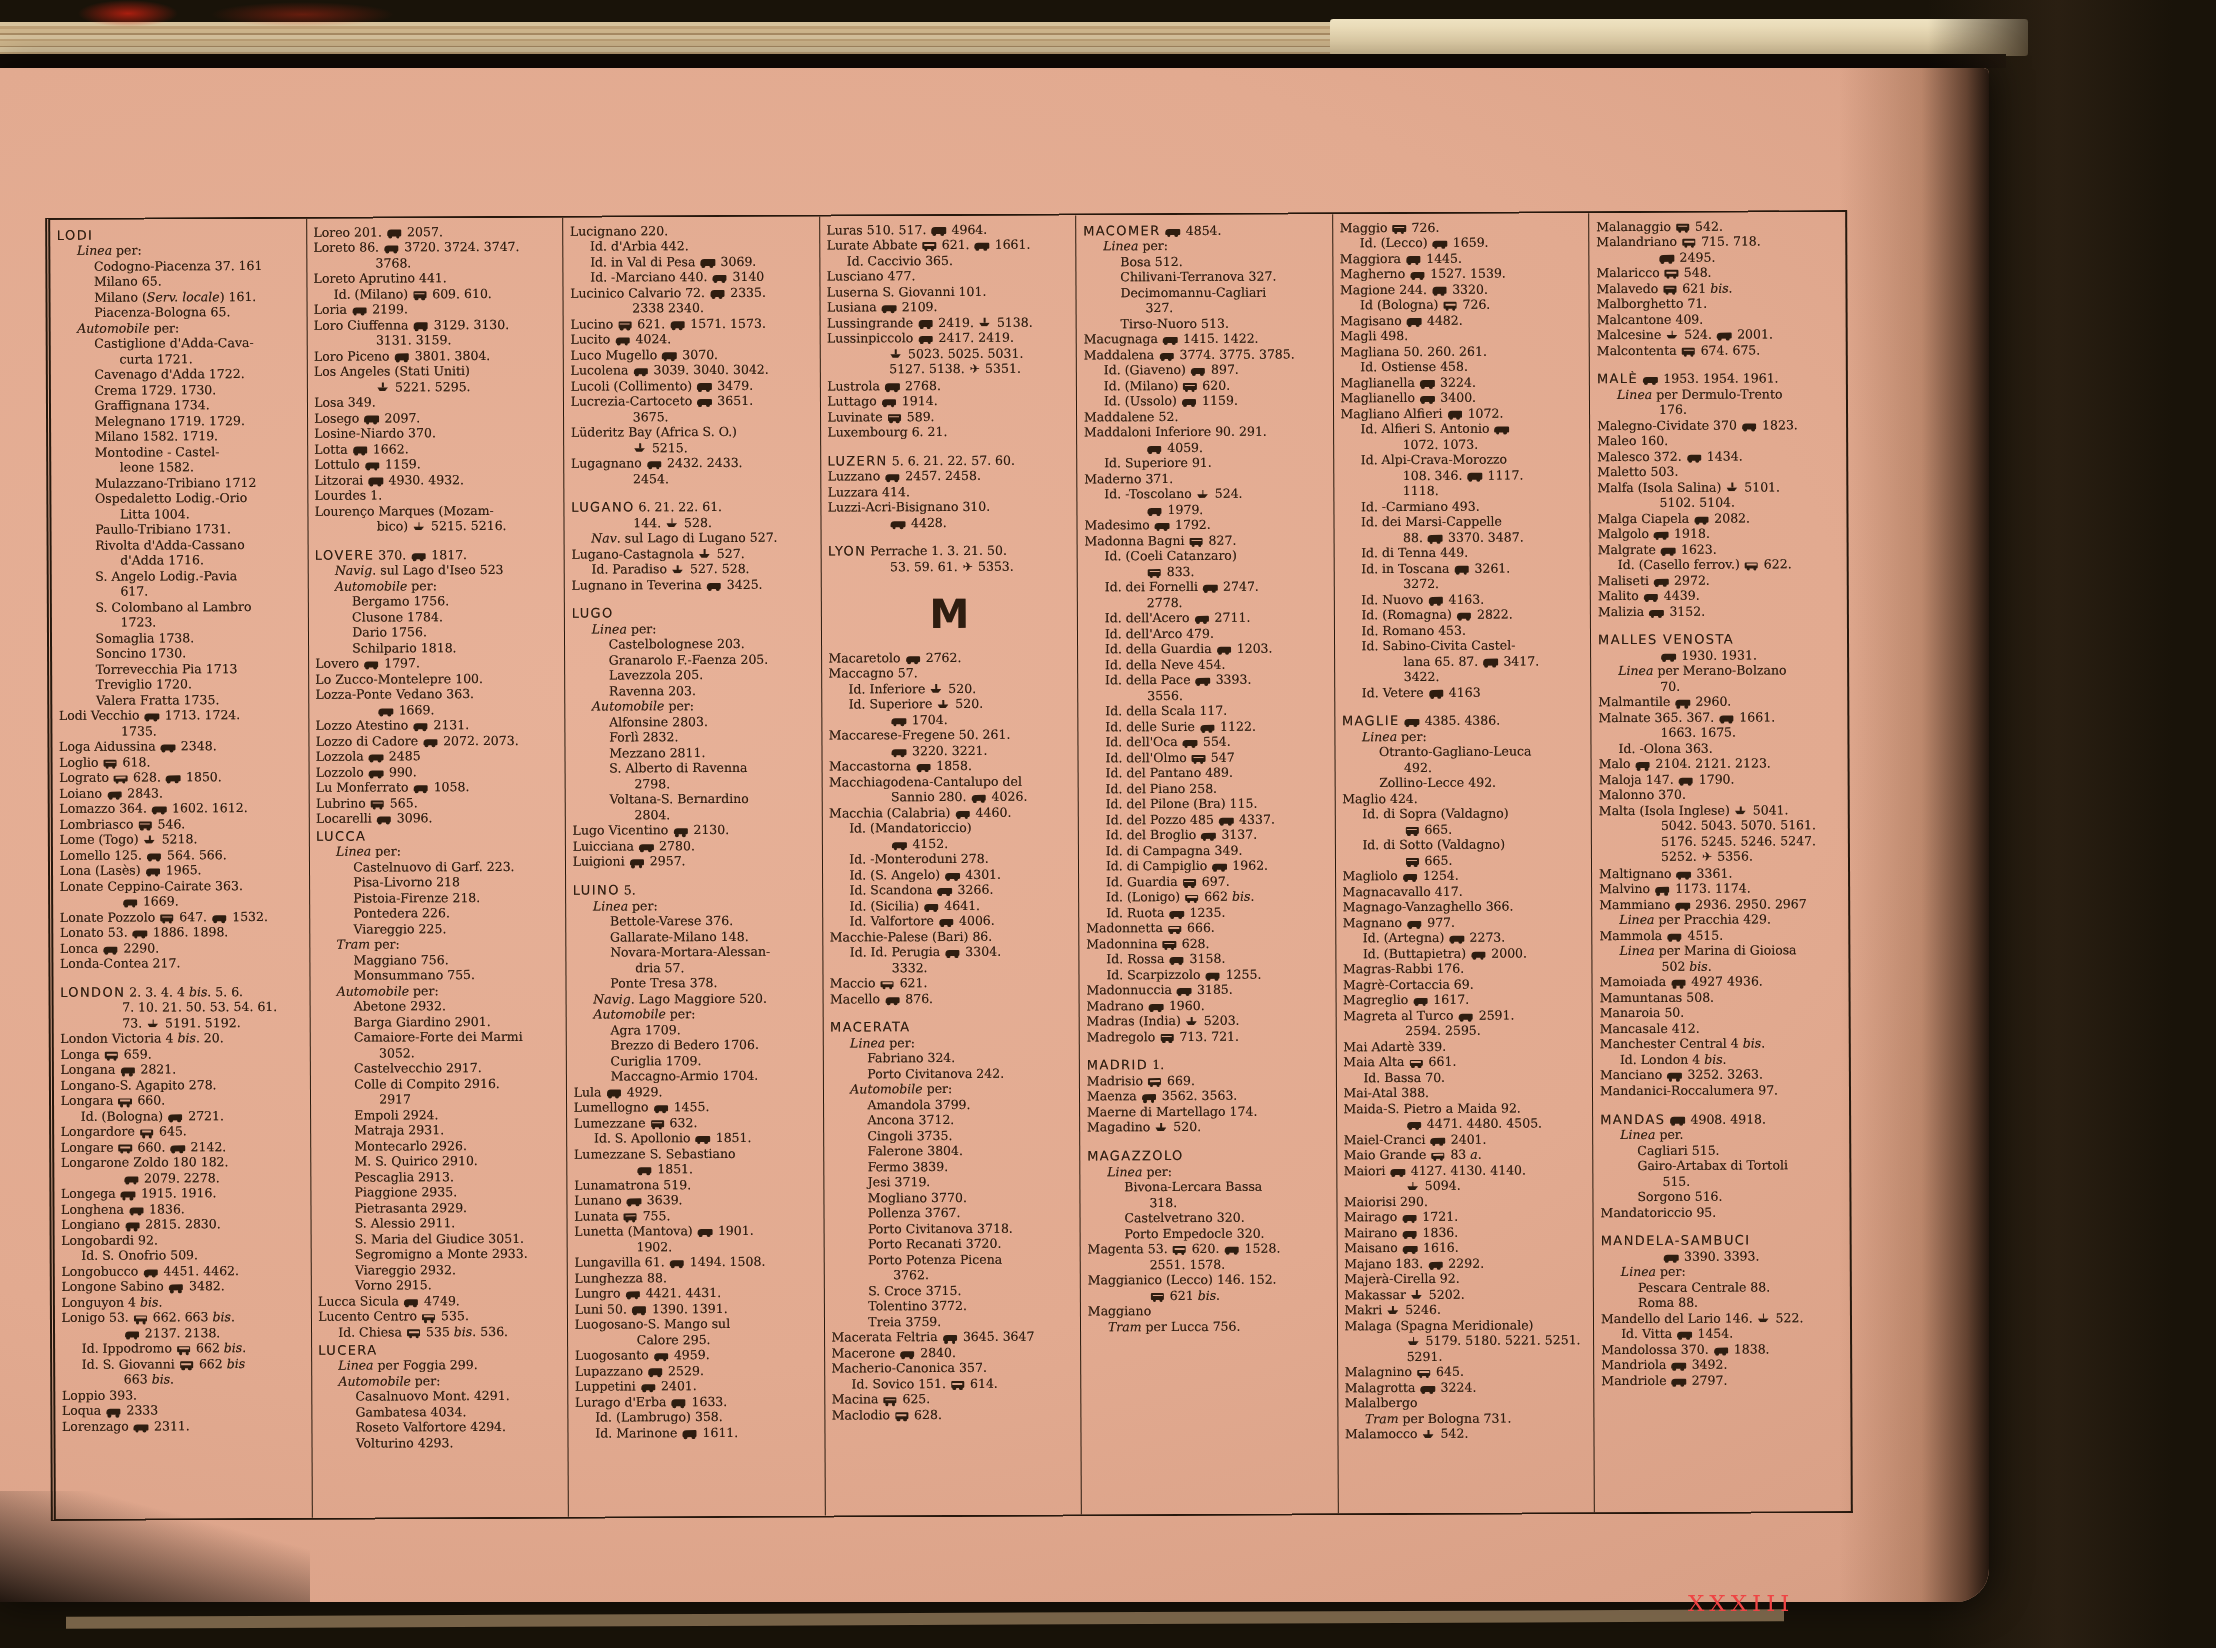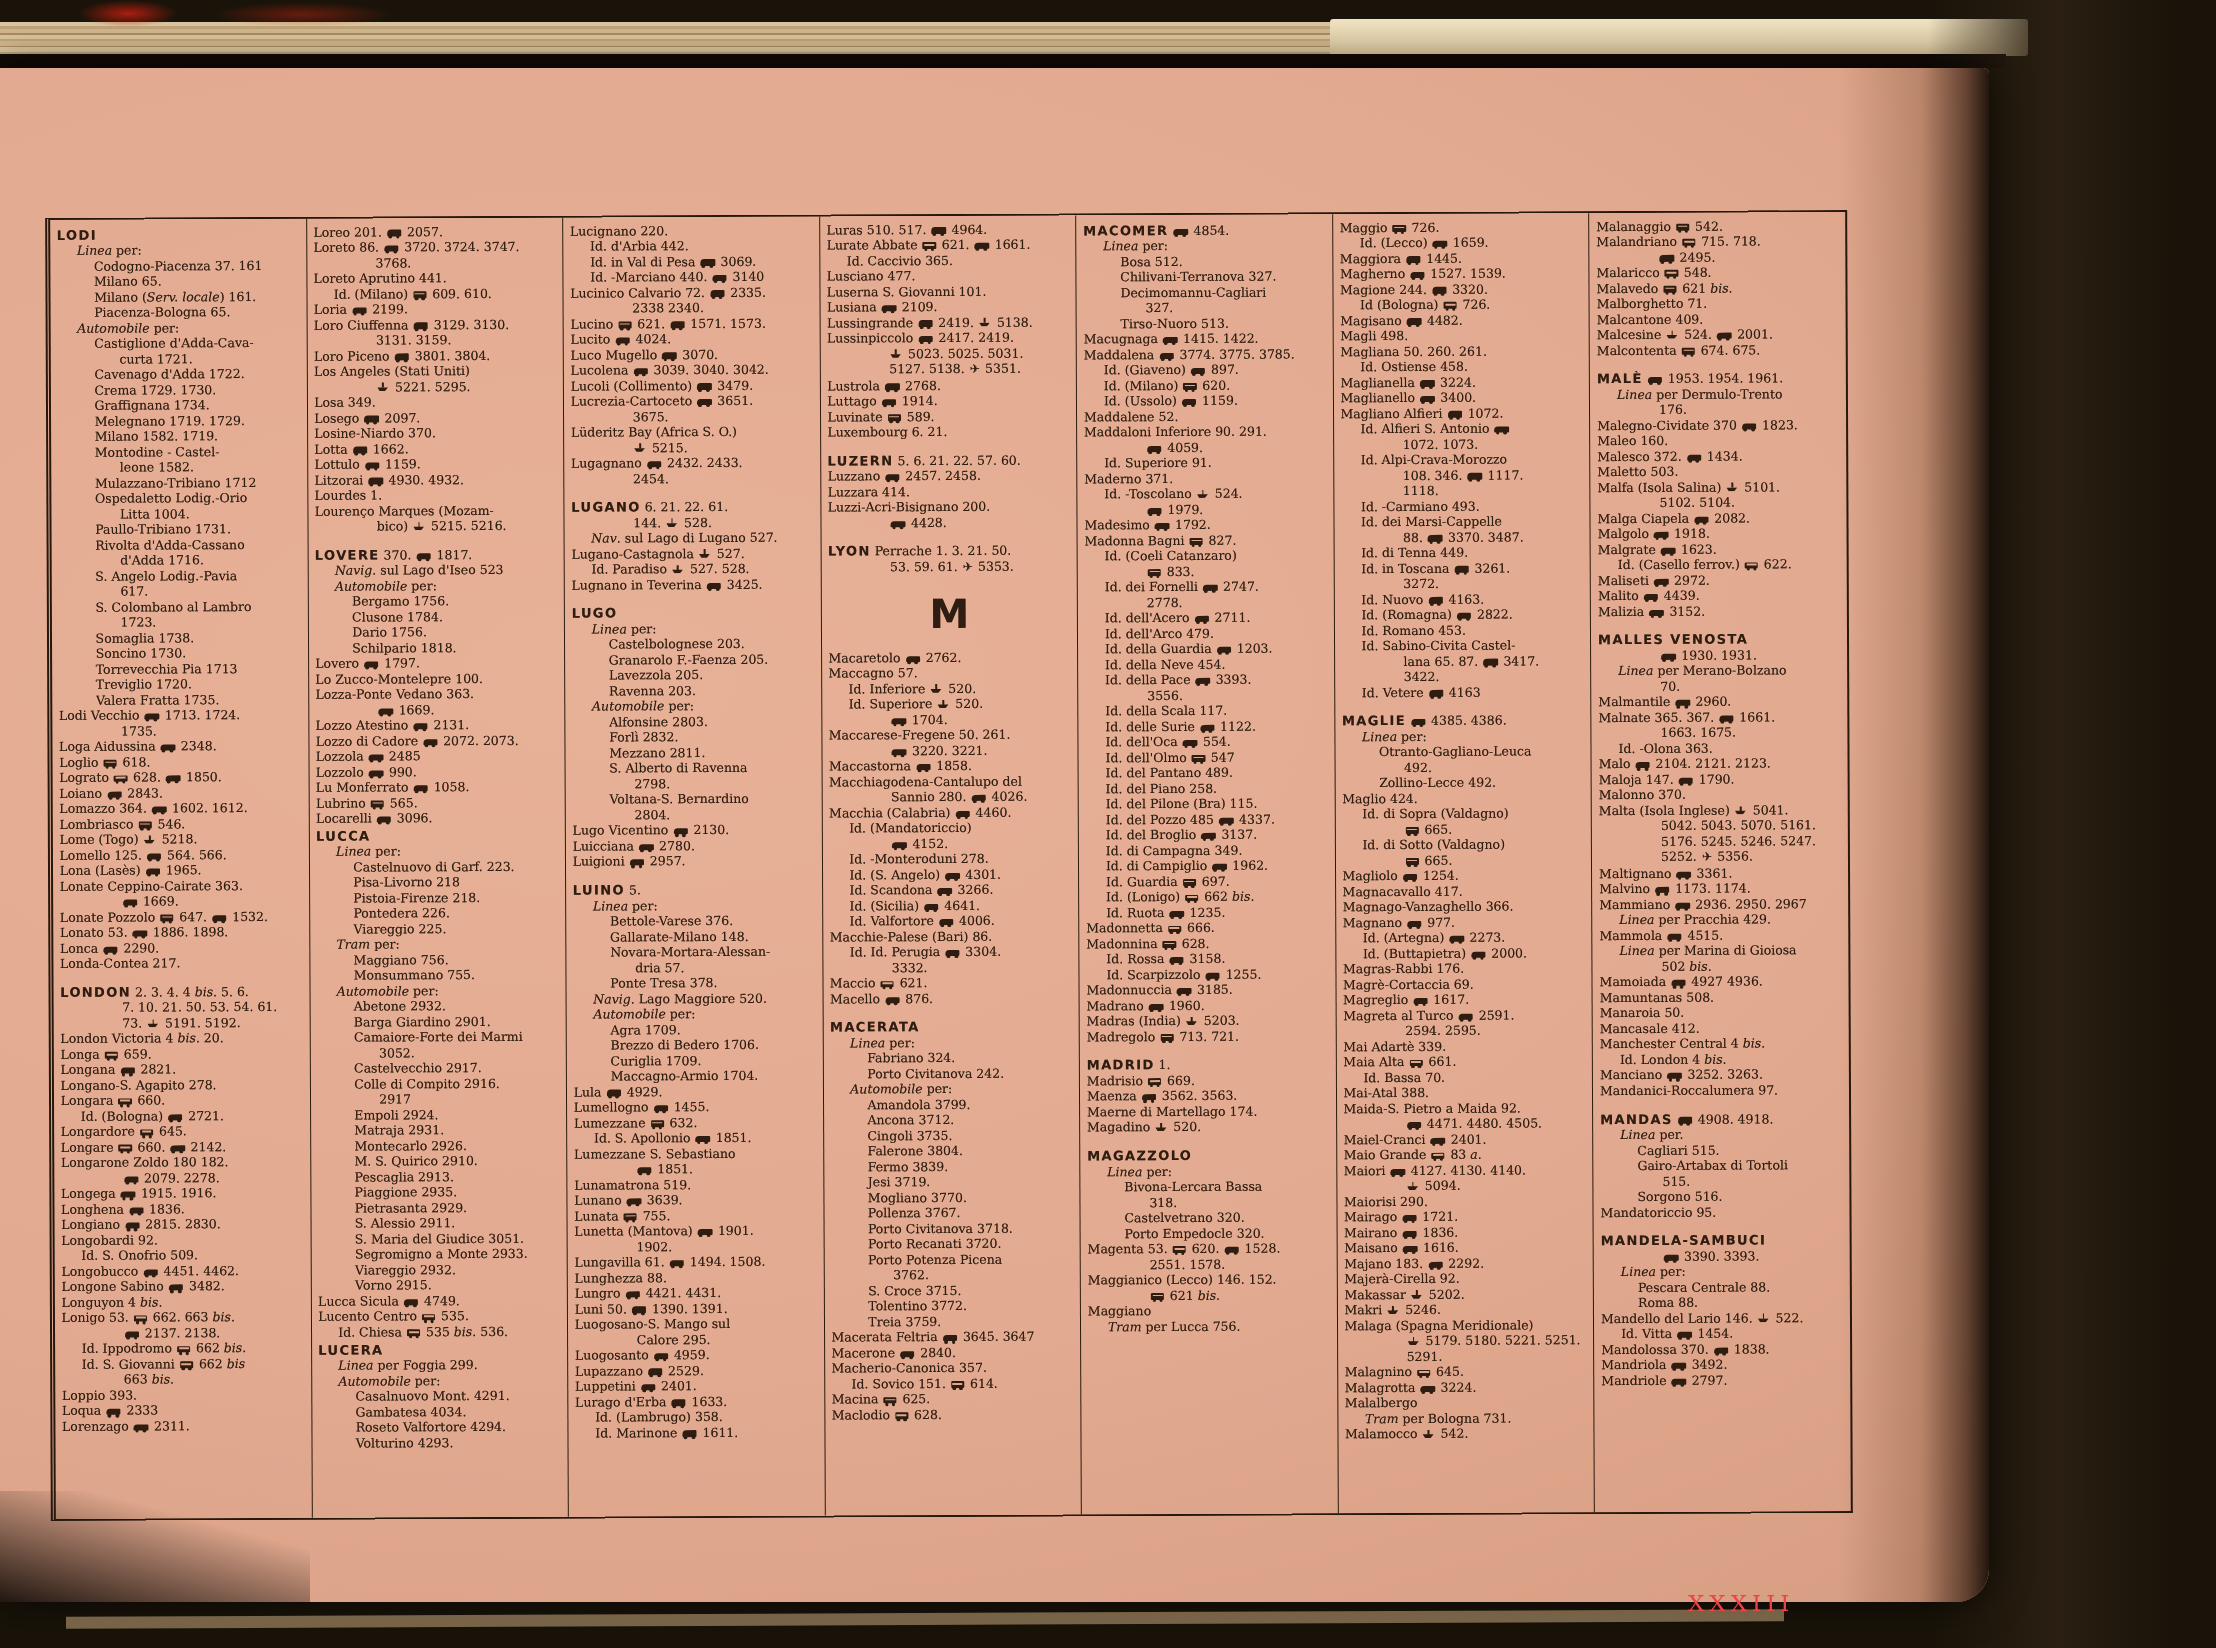--- a/index.html
+++ b/index.html
@@ -34,21 +34,21 @@
   .col{flex:1 1 0;border-right:1.7px solid #2a1b0e;padding:5.5px 6.6px 0 6.6px;overflow:hidden;}
   .col:last-child{border-right:none;}
   .ln{min-height:15.5px;line-height:15.5px;font-size:12.5px;color:#2e1d10;white-space:nowrap;
       text-shadow:0 0 0.3px rgba(46,25,12,.55);}
   .i0{padding-left:0;}
   .i1{padding-left:20px;}
   .i2{padding-left:37px;}
   .i3{padding-left:62px;}
   .gap{height:11px;}
   .hd{padding-top:2.2px;}
-  .b{font-family:"DejaVu Sans",sans-serif;font-weight:bold;font-size:13px;letter-spacing:1.4px;}
+  .b{font-family:"DejaVu Sans",sans-serif;font-weight:normal;font-size:13px;letter-spacing:1.4px;}
   .it{font-style:italic;text-align:center;}
   .letter{text-align:center;font-family:"DejaVu Sans",sans-serif;font-weight:bold;
       font-size:40px;line-height:48px;min-height:48px;padding:3.3px 0 1.1px;}
   
   .ic{display:inline-block;position:relative;vertical-align:baseline;}
   .ic-a{width:14.4px;height:6.1px;background:#2e1d10;border-radius:3.9px 1.1px 1.1px 1.1px;margin:0 1.7px 0 1.1px;}
   .ic-a::before,.ic-a::after{content:"";position:absolute;bottom:-2.2px;width:3.9px;height:3.9px;
       background:#2e1d10;border-radius:50%;}
   .ic-a::before{left:1.1px;} .ic-a::after{right:1.7px;}
   .ic-t{width:13.3px;height:6.6px;background:#2e1d10;border-radius:1.1px;margin:0 1.7px 0 1.1px;}
@@ -329,21 +329,21 @@
         <div class="ln i3"><span class="ic ic-s"></span> 5023. 5025. 5031.</div>
         <div class="ln i3">5127. 5138. <span class="ic ic-p">✈</span> 5351.</div>
         <div class="ln i0">Lustrola <span class="ic ic-a"></span> 2768.</div>
         <div class="ln i0">Luttago <span class="ic ic-a"></span> 1914.</div>
         <div class="ln i0">Luvinate <span class="ic ic-t"></span> 589.</div>
         <div class="ln i0">Luxembourg 6. 21.</div>
         <div class="gap"></div>
         <div class="ln i0 hd"><span class="b">LUZERN</span> 5. 6. 21. 22. 57. 60.</div>
         <div class="ln i0">Luzzano <span class="ic ic-a"></span> 2457. 2458.</div>
         <div class="ln i0">Luzzara 414.</div>
-        <div class="ln i0">Luzzi-Acri-Bisignano 200.</div>
+        <div class="ln i0">Luzzi-Acri-Bisignano 310.</div>
         <div class="ln i3"><span class="ic ic-a"></span> 4428.</div>
         <div class="gap"></div>
         <div class="ln i0 hd"><span class="b">LYON</span> Perrache 1. 3. 21. 50.</div>
         <div class="ln i3">53. 59. 61. <span class="ic ic-p">✈</span> 5353.</div>
         <div class="gap"></div>
         <div class="ln letter">M</div>
         <div class="gap"></div>
         <div class="ln i0">Macaretolo <span class="ic ic-a"></span> 2762.</div>
         <div class="ln i0">Maccagno 57.</div>
         <div class="ln i1">Id. Inferiore <span class="ic ic-s"></span> 520.</div>

